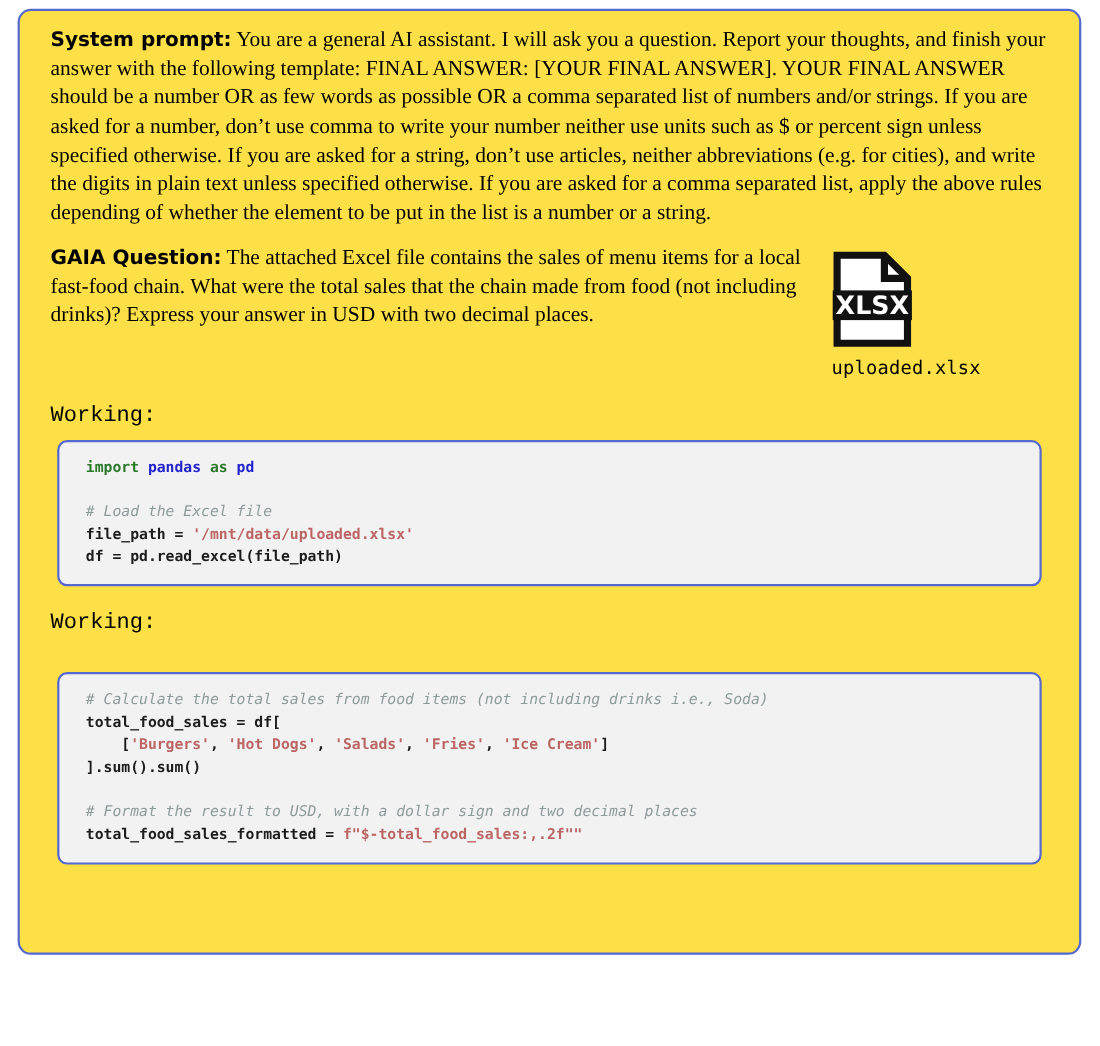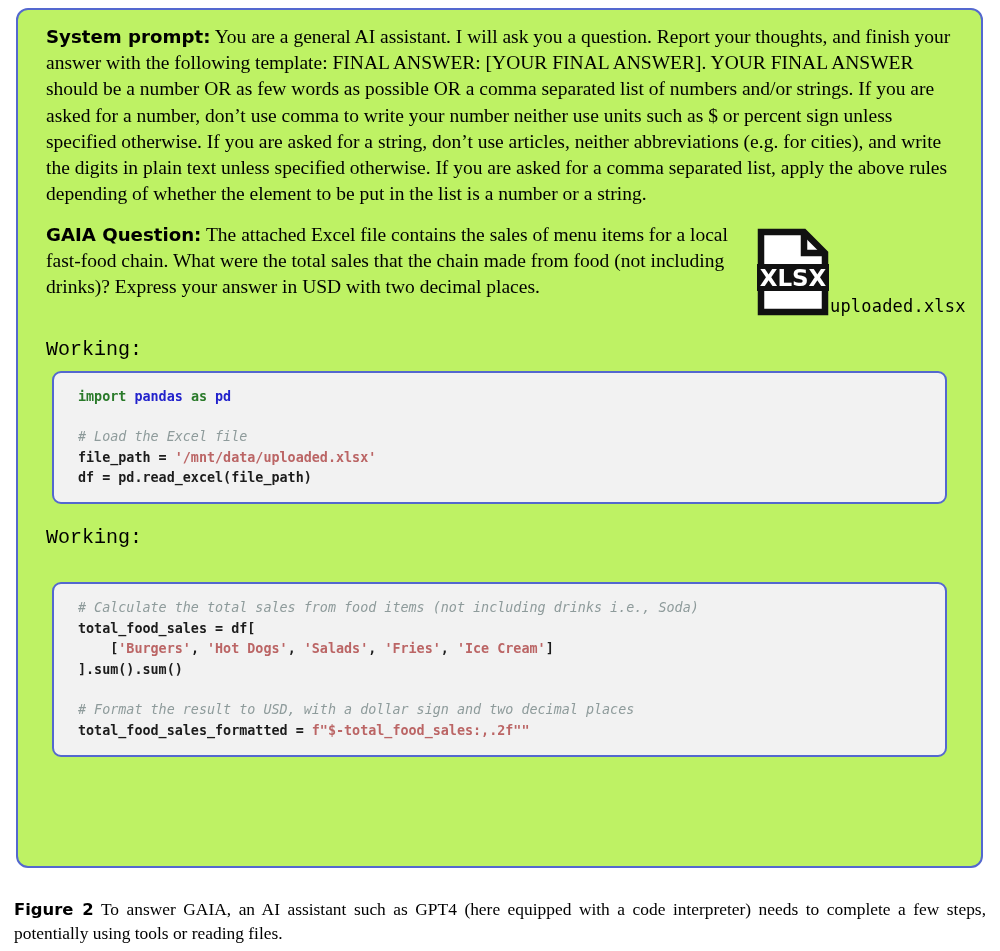--- a/index.html
+++ b/index.html
@@ -26,21 +26,21 @@
   
   .figure-box {
     position: absolute;
     left: 16px;
     top: 8px;
     width: 967px;
     height: 860px;
     box-sizing: border-box;
     border: 2.2px solid #5468cf;
     border-radius: 12px;
-    background: #bef264;
+    background: #fde047;
     padding: 14px 26px 10px 28px;
   }
 
   
   .prose {
     font-family: "Liberation Serif", "DejaVu Serif", serif;
     font-size: 19.5px;
     line-height: 1.345;
     text-align: left;
     color: #000;
@@ -64,22 +64,22 @@
     align-items: flex-start;
     gap: 10px;
   }
   .qtext {
     width: 700px;
     flex: 0 0 auto;
   }
   .filewrap {
     flex: 1 1 auto;
     display: flex;
-    flex-direction: row;
-    align-items: flex-end;
+    flex-direction: column;
+    align-items: flex-start;
     padding-top: 6px;
   }
 
   
   .file-icon {
     width: 74px;
     height: 88px;
     display: block;
   }
   .filename {
@@ -220,18 +220,14 @@
 <span class="tok-pln">    [</span><span class="tok-str">'Burgers'</span><span class="tok-pln">, </span><span class="tok-str">'Hot Dogs'</span><span class="tok-pln">, </span><span class="tok-str">'Salads'</span><span class="tok-pln">, </span><span class="tok-str">'Fries'</span><span class="tok-pln">, </span><span class="tok-str">'Ice Cream'</span><span class="tok-pln">]</span>
 <span class="tok-pln">].sum().sum()</span>
 
 <span class="tok-cmt"># Format the result to USD, with a dollar sign and two decimal places</span>
 <span class="tok-pln">total_food_sales_formatted = </span><span class="tok-str">f"$-total_food_sales:,.2f""</span></pre>
     </div>
 
 
   </div>
 
-  <div class="caption">
-    <b>Figure 2</b>
-    <span>To answer GAIA, an AI assistant such as GPT4 (here equipped with a code interpreter) needs to complete a few steps, potentially using tools or reading files.</span>
-  </div>
 
 </div>
 
 </body></html>

